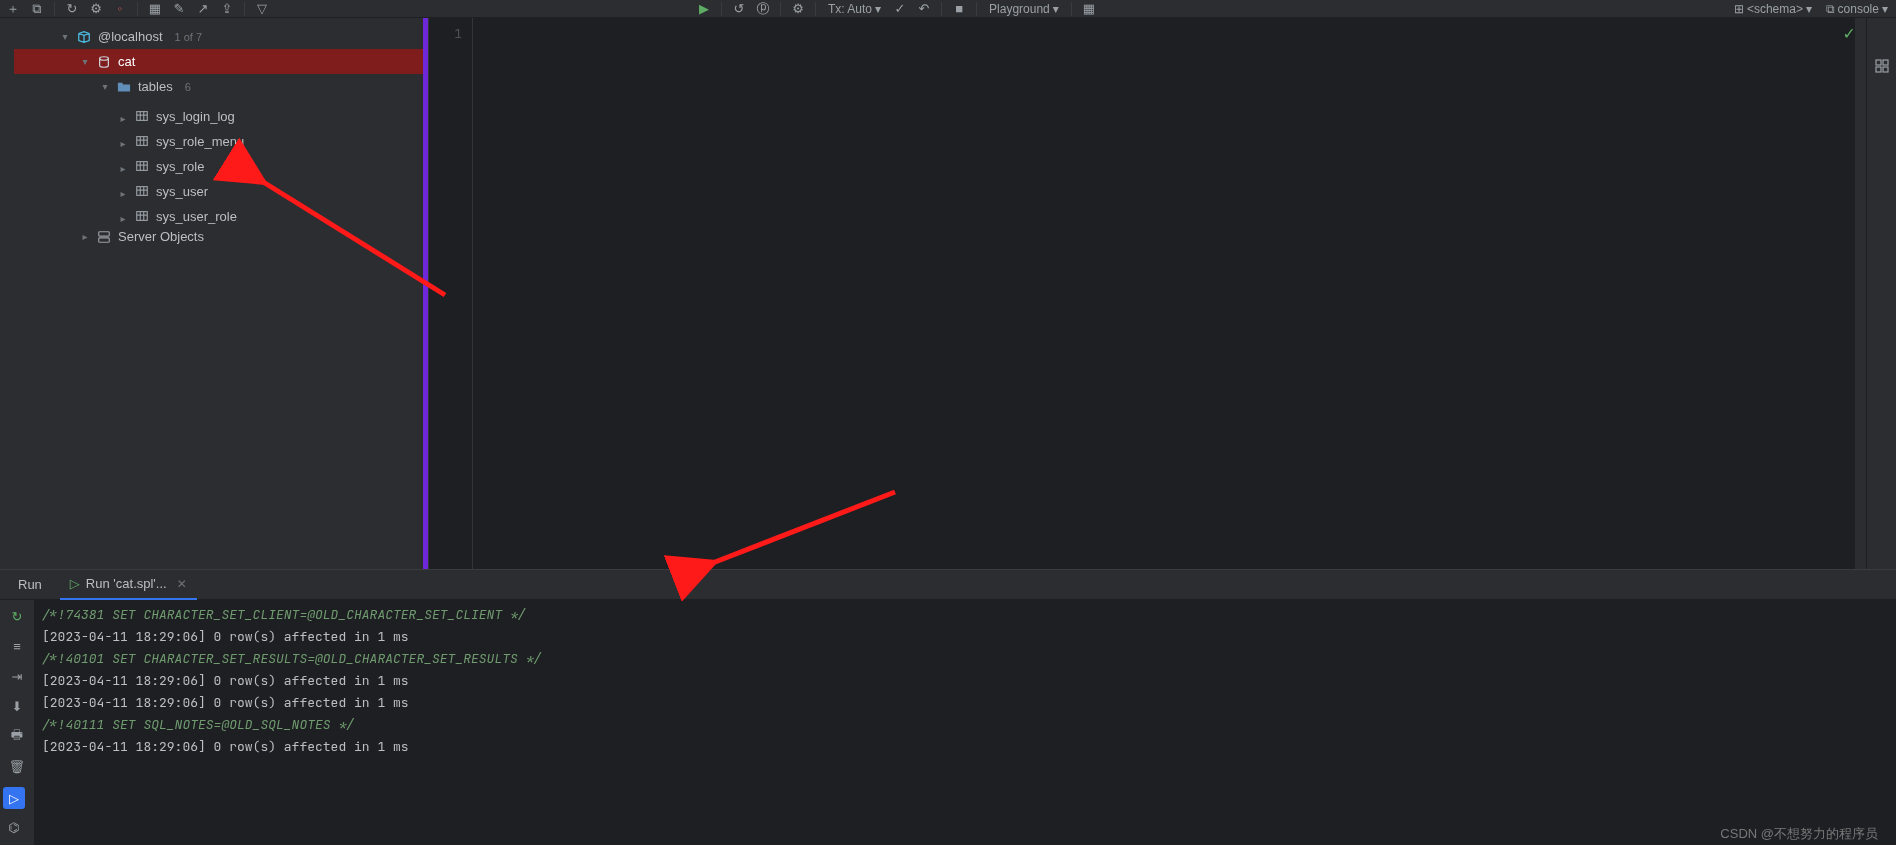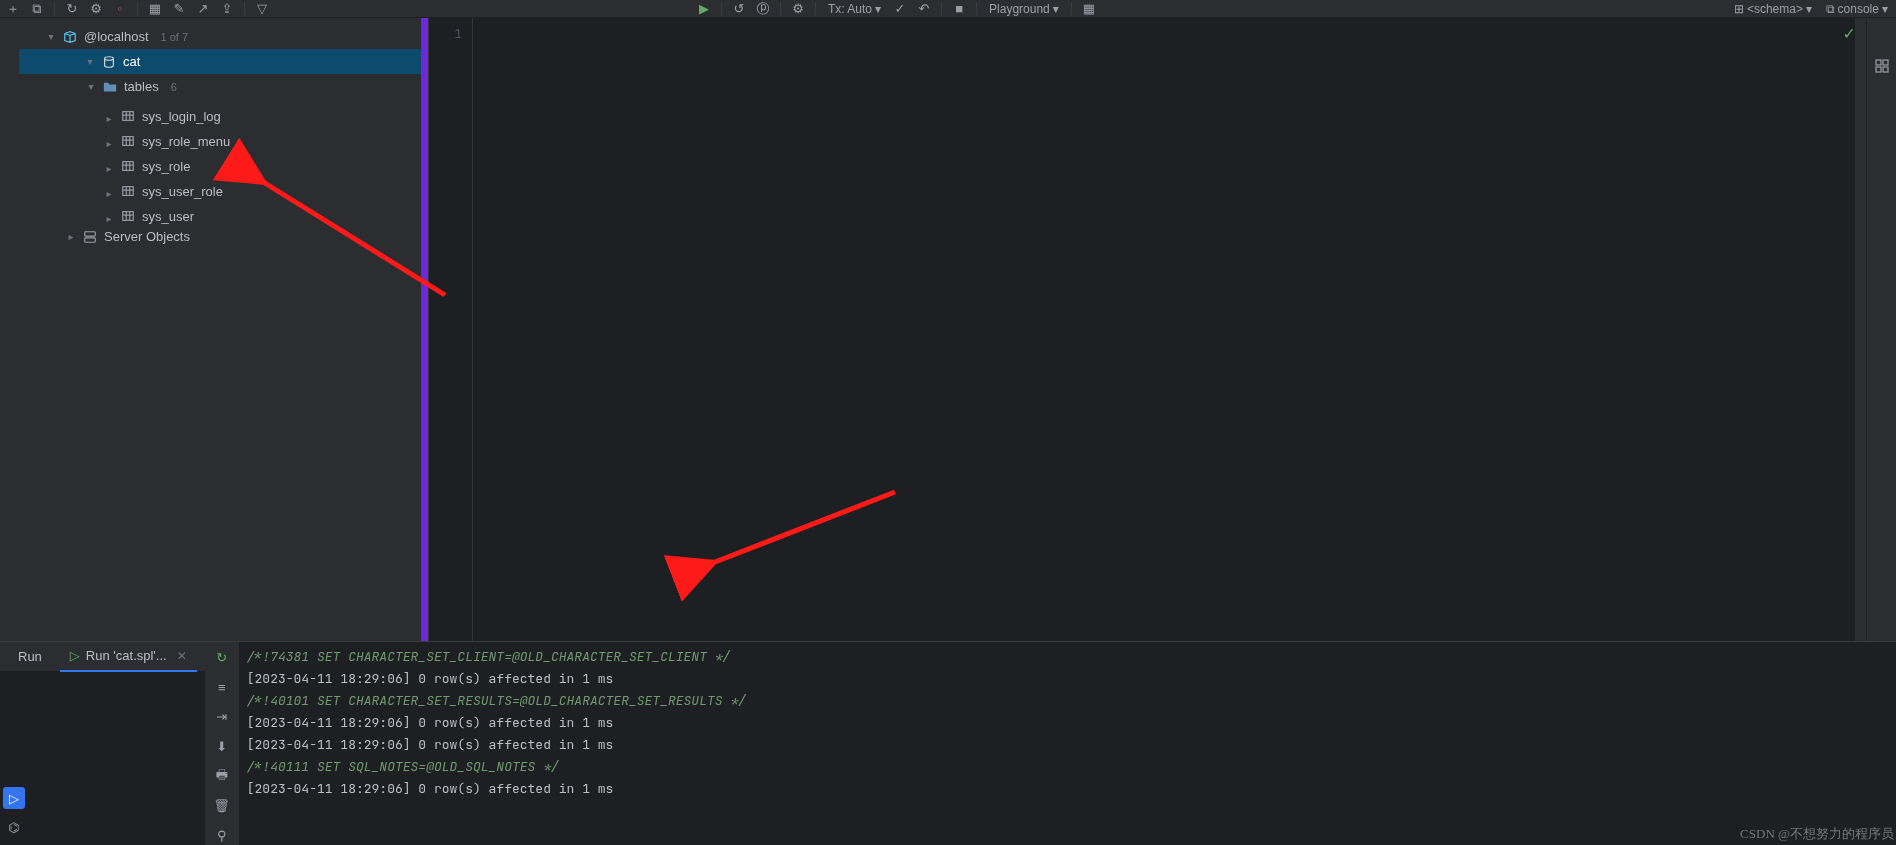--- a/index.html
+++ b/index.html
@@ -38,30 +38,31 @@
 .tb-text { color: #9aa0a6; font-size: 12px; padding: 0 4px; cursor: pointer; display: flex; align-items: center; gap: 3px;}
 .run-icon { color: #5fad65 !important; }
 
 
 .main-split { display: flex; flex: 1; min-height: 0; }
 
 
 .sidebar {
   width: 428px;
   background: #2b2d30;
-  border-right: 7px solid #6d28d9;
+  border-right: 5px solid #6d28d9;
   overflow-y: auto;
   padding-top: 6px;
+  padding-left: 14px;
 }
 .tree-row {
   display: flex; align-items: center; height: 25px;
   padding-left: 8px; cursor: pointer; gap: 4px;
   white-space: nowrap;
 }
-.tree-row.selected { background: #0c4a6e; color: #fff; margin-left: 19px; }
+.tree-row.selected { background: #7f1d1d; color: #fff; }
 .tree-chevron { width: 14px; display: inline-flex; justify-content: center; color: #6f737a; font-size: 10px;}
 .tree-icon { width: 16px; height: 16px; display: inline-flex; align-items: center; justify-content: center; }
 .tree-label { padding-left: 2px; }
 .tree-badge { color: #6f737a; font-size: 11px; margin-left: 8px; }
 .indent-1 { padding-left: 44px; }
 .indent-2 { padding-left: 64px; }
 .indent-3 { padding-left: 84px; }
 .indent-4 { padding-left: 102px; align-items: flex-end; }
 
 
@@ -87,22 +88,22 @@
 .minimap { width: 12px; background: #2b2d30; border-left: 1px solid #1e1f22; }
 
 
 .right-strip {
   width: 30px; background: #2b2d30; border-left: 1px solid #1e1f22;
   display: flex; flex-direction: column; align-items: center; padding-top: 40px; gap: 12px;
 }
 
 
 .bottom-panel {
-  height: 204px; background: #1e1f22; border-top: 1px solid #393b40;
-  display: flex; flex-direction: row;
+  height: 276px; background: #1e1f22; border-top: 1px solid #393b40;
+  display: flex; flex-direction: column;
 }
 .bottom-tabs {
   height: 30px; background: #2b2d30; display: flex; align-items: center;
   padding: 0 8px; gap: 8px; border-bottom: 1px solid #1e1f22;
 }
 .bottom-tab {
   height: 30px; display: flex; align-items: center; padding: 0 10px;
   color: #bcbec4; font-size: 13px; gap: 6px; cursor: pointer;
 }
 .bottom-tab.active { border-bottom: 2px solid #3574f0; }
@@ -120,22 +121,22 @@
 }
 .console .italic-comment { color: #6f9b6f; font-style: italic; }
 .console .log-line { color: #bcbec4; }
 
 
 .arrow { position: absolute; pointer-events: none; }
 .arrow svg { overflow: visible; }
 
 
 .watermark {
-  position: absolute; right: 2px; bottom: 2px;
-  color: #777; font-size: 13px; font-family: Liberation Serif, serif;
+  position: absolute; right: 18px; bottom: 2px;
+  color: #777; font-size: 13px; font-family: Liberation Sans, sans-serif;
 }
 
 .chevron-down::before { content: "\25BE"; }
 .chevron-right::before { content: "\25B8"; }
 
 .db-tree-icon svg, .tree-icon svg { width: 14px; height: 14px; }
 
 
 .outer-left {
   position: absolute; left: 0; bottom: 10px;
@@ -274,33 +275,33 @@
           <div class="tree-row indent-4">
             <span class="tree-chevron chevron-right"></span>
             <span class="tree-icon" style="color:#9aa0a6">
               <svg viewBox="0 0 16 16" fill="none" stroke="currentColor" stroke-width="1.3">
                 <rect x="2" y="3" width="12" height="10"></rect>
                 <line x1="2" y1="7" x2="14" y2="7"></line>
                 <line x1="6" y1="3" x2="6" y2="13"></line>
                 <line x1="10" y1="3" x2="10" y2="13"></line>
               </svg>
             </span>
+            <span class="tree-label">sys_user</span>
+          </div>
+          <div class="tree-row indent-4">
+            <span class="tree-chevron chevron-right"></span>
+            <span class="tree-icon" style="color:#9aa0a6">
+              <svg viewBox="0 0 16 16" fill="none" stroke="currentColor" stroke-width="1.3">
+                <rect x="2" y="3" width="12" height="10"></rect>
+                <line x1="2" y1="7" x2="14" y2="7"></line>
+                <line x1="6" y1="3" x2="6" y2="13"></line>
+                <line x1="10" y1="3" x2="10" y2="13"></line>
+              </svg>
+            </span>
             <span class="tree-label">sys_user_role</span>
-          </div>
-          <div class="tree-row indent-4">
-            <span class="tree-chevron chevron-right"></span>
-            <span class="tree-icon" style="color:#9aa0a6">
-              <svg viewBox="0 0 16 16" fill="none" stroke="currentColor" stroke-width="1.3">
-                <rect x="2" y="3" width="12" height="10"></rect>
-                <line x1="2" y1="7" x2="14" y2="7"></line>
-                <line x1="6" y1="3" x2="6" y2="13"></line>
-                <line x1="10" y1="3" x2="10" y2="13"></line>
-              </svg>
-            </span>
-            <span class="tree-label">sys_user</span>
           </div>
         </div>
 
       <div class="tree-row indent-2">
         <span class="tree-chevron chevron-right"></span>
         <span class="tree-icon" style="color:#9aa0a6">
           <svg viewBox="0 0 16 16" fill="none" stroke="currentColor" stroke-width="1.3">
               <rect x="2" y="2" width="12" height="5" rx="1"></rect>
               <rect x="2" y="9" width="12" height="5" rx="1"></rect>
             </svg>

